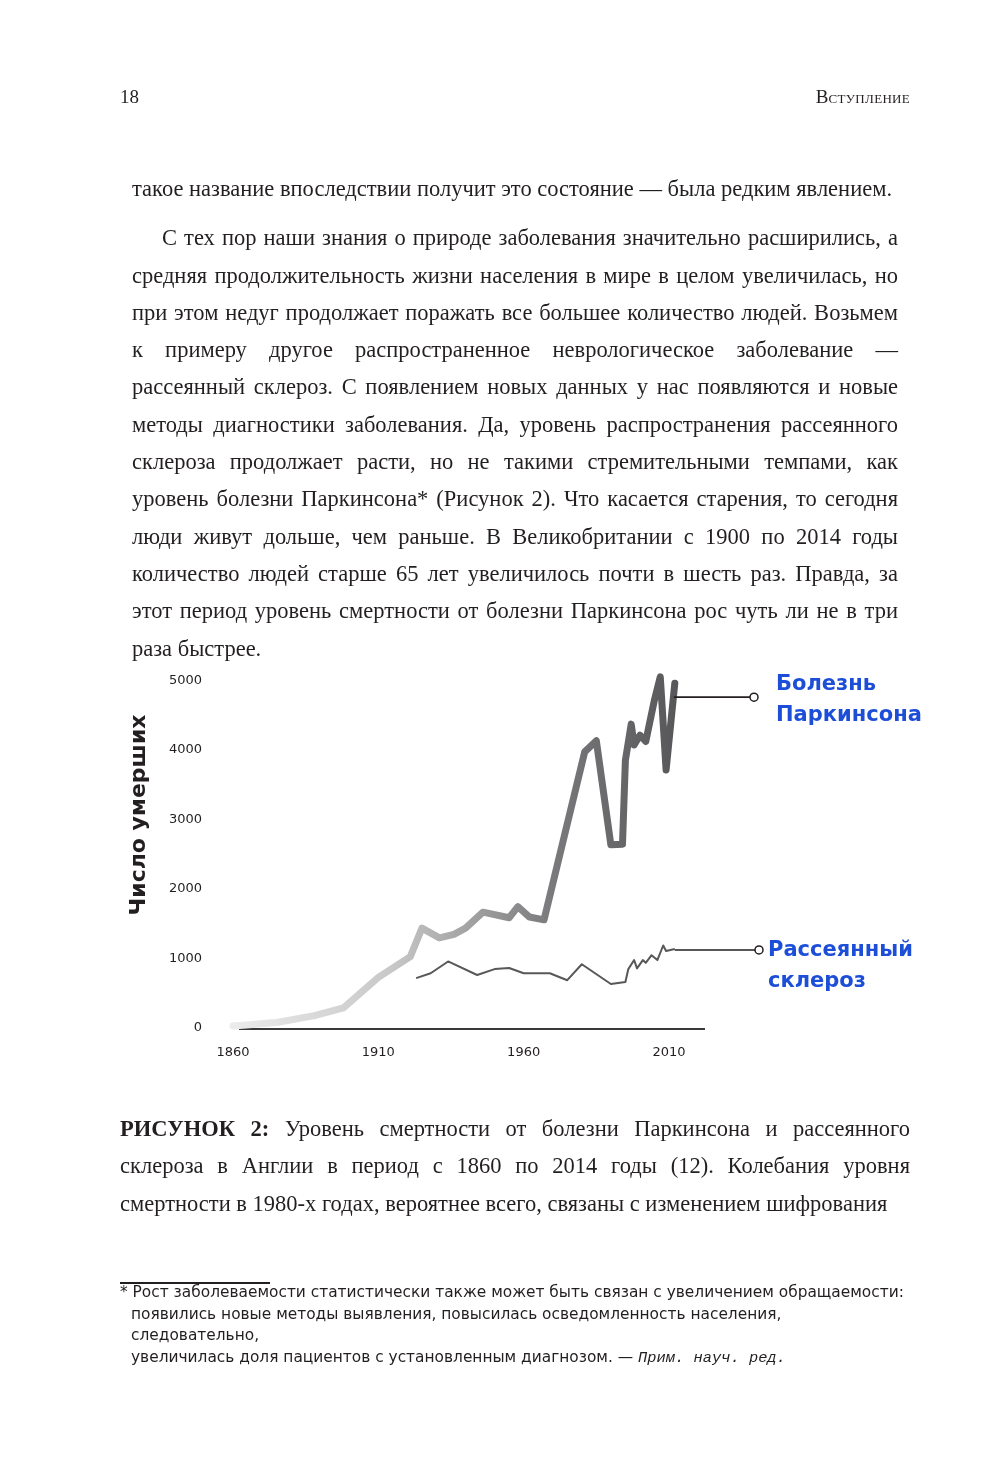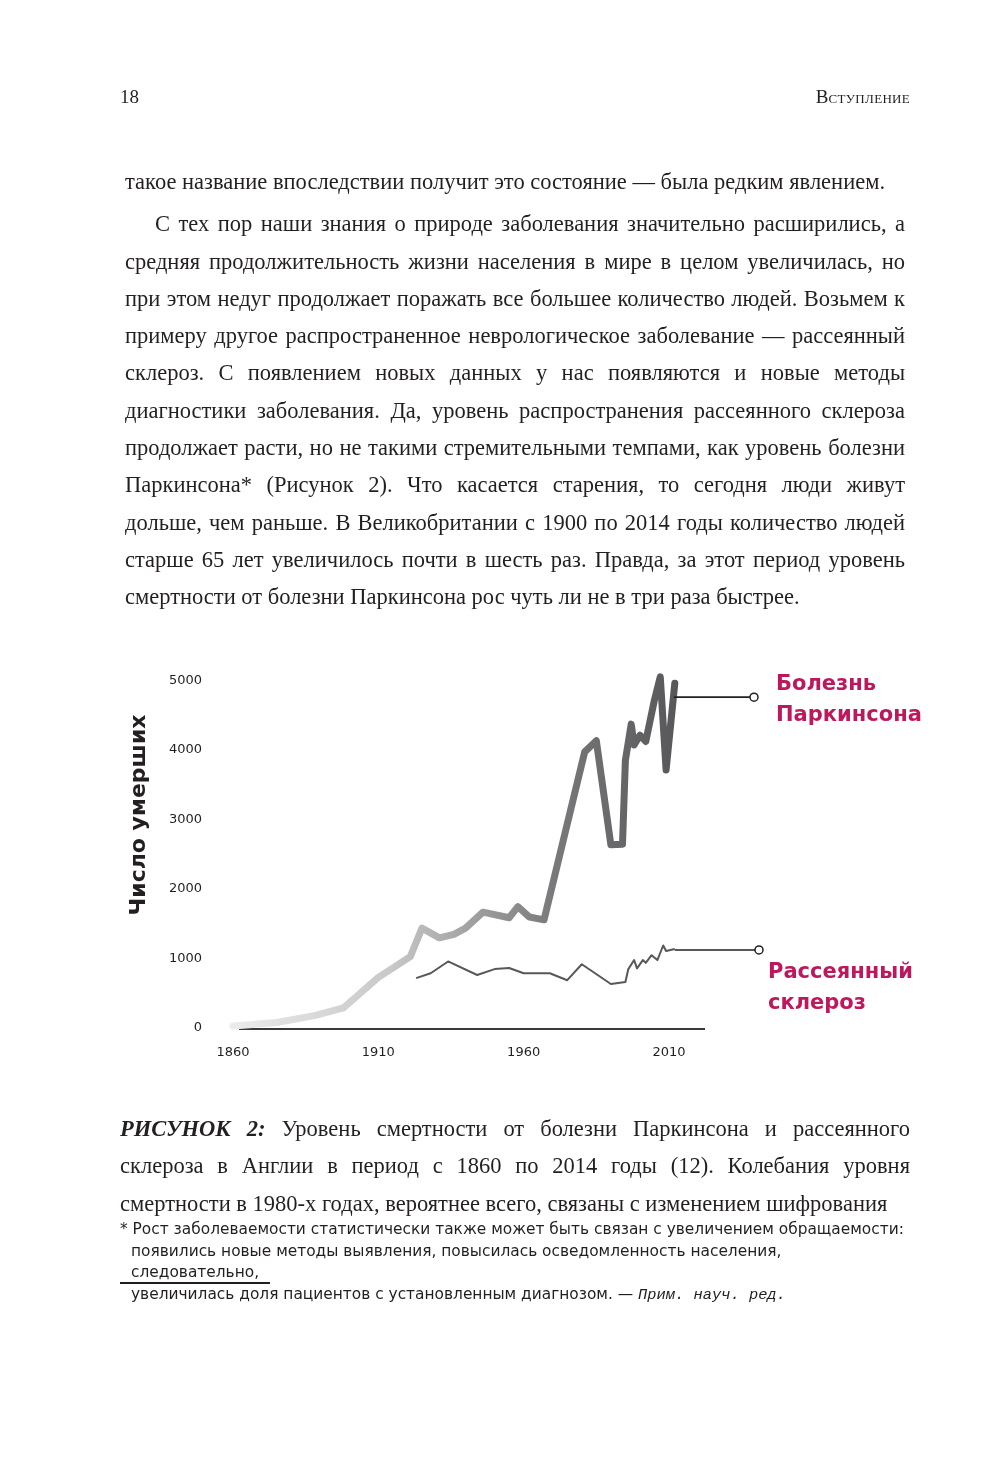--- a/index.html
+++ b/index.html
@@ -5,35 +5,35 @@
   html, body { margin: 0; padding: 0; background: #ffffff; }
   body { width: 1000px; height: 1467px; position: relative; overflow: hidden; color: #231f20; }
   .serif { font-family: "Liberation Serif", "DejaVu Serif", serif; }
   .sans { font-family: "DejaVu Sans", "Liberation Sans", sans-serif; }
 
   .running-head { position: absolute; top: 86px; left: 120px; width: 790px; height: 30px; font-size: 19px; }
   .page-number { position: absolute; left: 0; top: 0; }
   .chapter-title { position: absolute; left: 0; right: 0; text-align: right; font-variant: small-caps; letter-spacing: 0.3px; }
 
   .body-text { position: absolute; top: 158px; left: 120px; width: 790px; font-size: 22.5px; line-height: 37.3px; text-align: justify; }
-  .body-text p { margin: 5px; }
+  .body-text p { margin: 12px; }
   .body-text p.indent { text-indent: 30px; }
   .body-text b { font-weight: normal; }
 
   .chart { position: absolute; left: 110px; top: 660px; width: 820px; height: 420px; }
   .chart svg { position: absolute; left: 0; top: 0; }
   .y-label { position: absolute; left: 122px; top: 720px; width: 30px; height: 190px; }
   .y-label span { position: absolute; left: 50%; top: 50%; transform: translate(-50%, -50%) rotate(-90deg); white-space: nowrap; font-size: 22px; font-weight: bold; color: #231f20; }
-  .legend-label { position: absolute; font-size: 21px; font-weight: bold; line-height: 31px; color: #be185d; white-space: pre-line; }
+  .legend-label { position: absolute; font-size: 21px; font-weight: bold; line-height: 31px; color: #1d4ed8; white-space: pre-line; }
 
   .caption { position: absolute; top: 1110px; left: 120px; width: 790px; font-size: 22.5px; line-height: 37.3px; text-align: justify; }
-  .caption b { font-weight: bold; font-style: italic; }
+  .caption b { font-weight: bold; }
 
   .footnote-rule { position: absolute; top: 1282px; left: 120px; width: 150px; height: 1.5px; background: #231f20; }
-  .footnote { position: absolute; top: 1219px; left: 120px; width: 790px; font-size: 15.4px; line-height: 21.5px; }
+  .footnote { position: absolute; top: 1282px; left: 120px; width: 790px; font-size: 15.4px; line-height: 21.5px; }
   .footnote .fn-line { display: block; padding-left: 11px; }
   .footnote .fn-line.first { padding-left: 0; }
   .footnote i { font-style: italic; font-family: Liberation Mono, monospace; }
 </style>
 </head>
 <body>
 
 <div class="running-head serif">
   <span class="page-number">18</span>
   <span class="chapter-title">Вступление</span>
@@ -129,21 +129,21 @@
       </g>
     <g id="leaders">
         <line x1="563.8133333333333" y1="37.16399999999999" x2="640" y2="37.16399999999999" stroke="#231f20" stroke-width="1.6"></line>
         <circle cx="644" cy="37.16399999999999" r="4" fill="#fff" stroke="#231f20" stroke-width="1.5"></circle>
         <line x1="564.8133333333333" y1="289.966" x2="645" y2="289.966" stroke="#231f20" stroke-width="1.4"></line>
         <circle cx="649" cy="289.966" r="4" fill="#fff" stroke="#231f20" stroke-width="1.5"></circle>
       </g>
   </svg>
   <div class="legend-label sans" id="legend-0" style="left:666px; top:8px;">Болезнь
 Паркинсона</div>
-  <div class="legend-label sans" id="legend-1" style="left:658px; top:296px;">Рассеянный
+  <div class="legend-label sans" id="legend-1" style="left:658px; top:274px;">Рассеянный
 склероз</div>
 </div>
 
 <div class="caption serif">
   <b>РИСУНОК 2:</b> <span>Уровень смертности от болезни Паркинсона и рассеянного склероза в Англии в период с 1860 по 2014 годы (12). Колебания уровня смертности в 1980-х годах, вероятнее всего, связаны с изменением шифрования</span>
 </div>
 
 <div class="footnote-rule"></div>
 <div class="footnote sans">
   <span class="fn-line first">* Рост заболеваемости статистически также может быть связан с увеличением обращаемости:</span>

